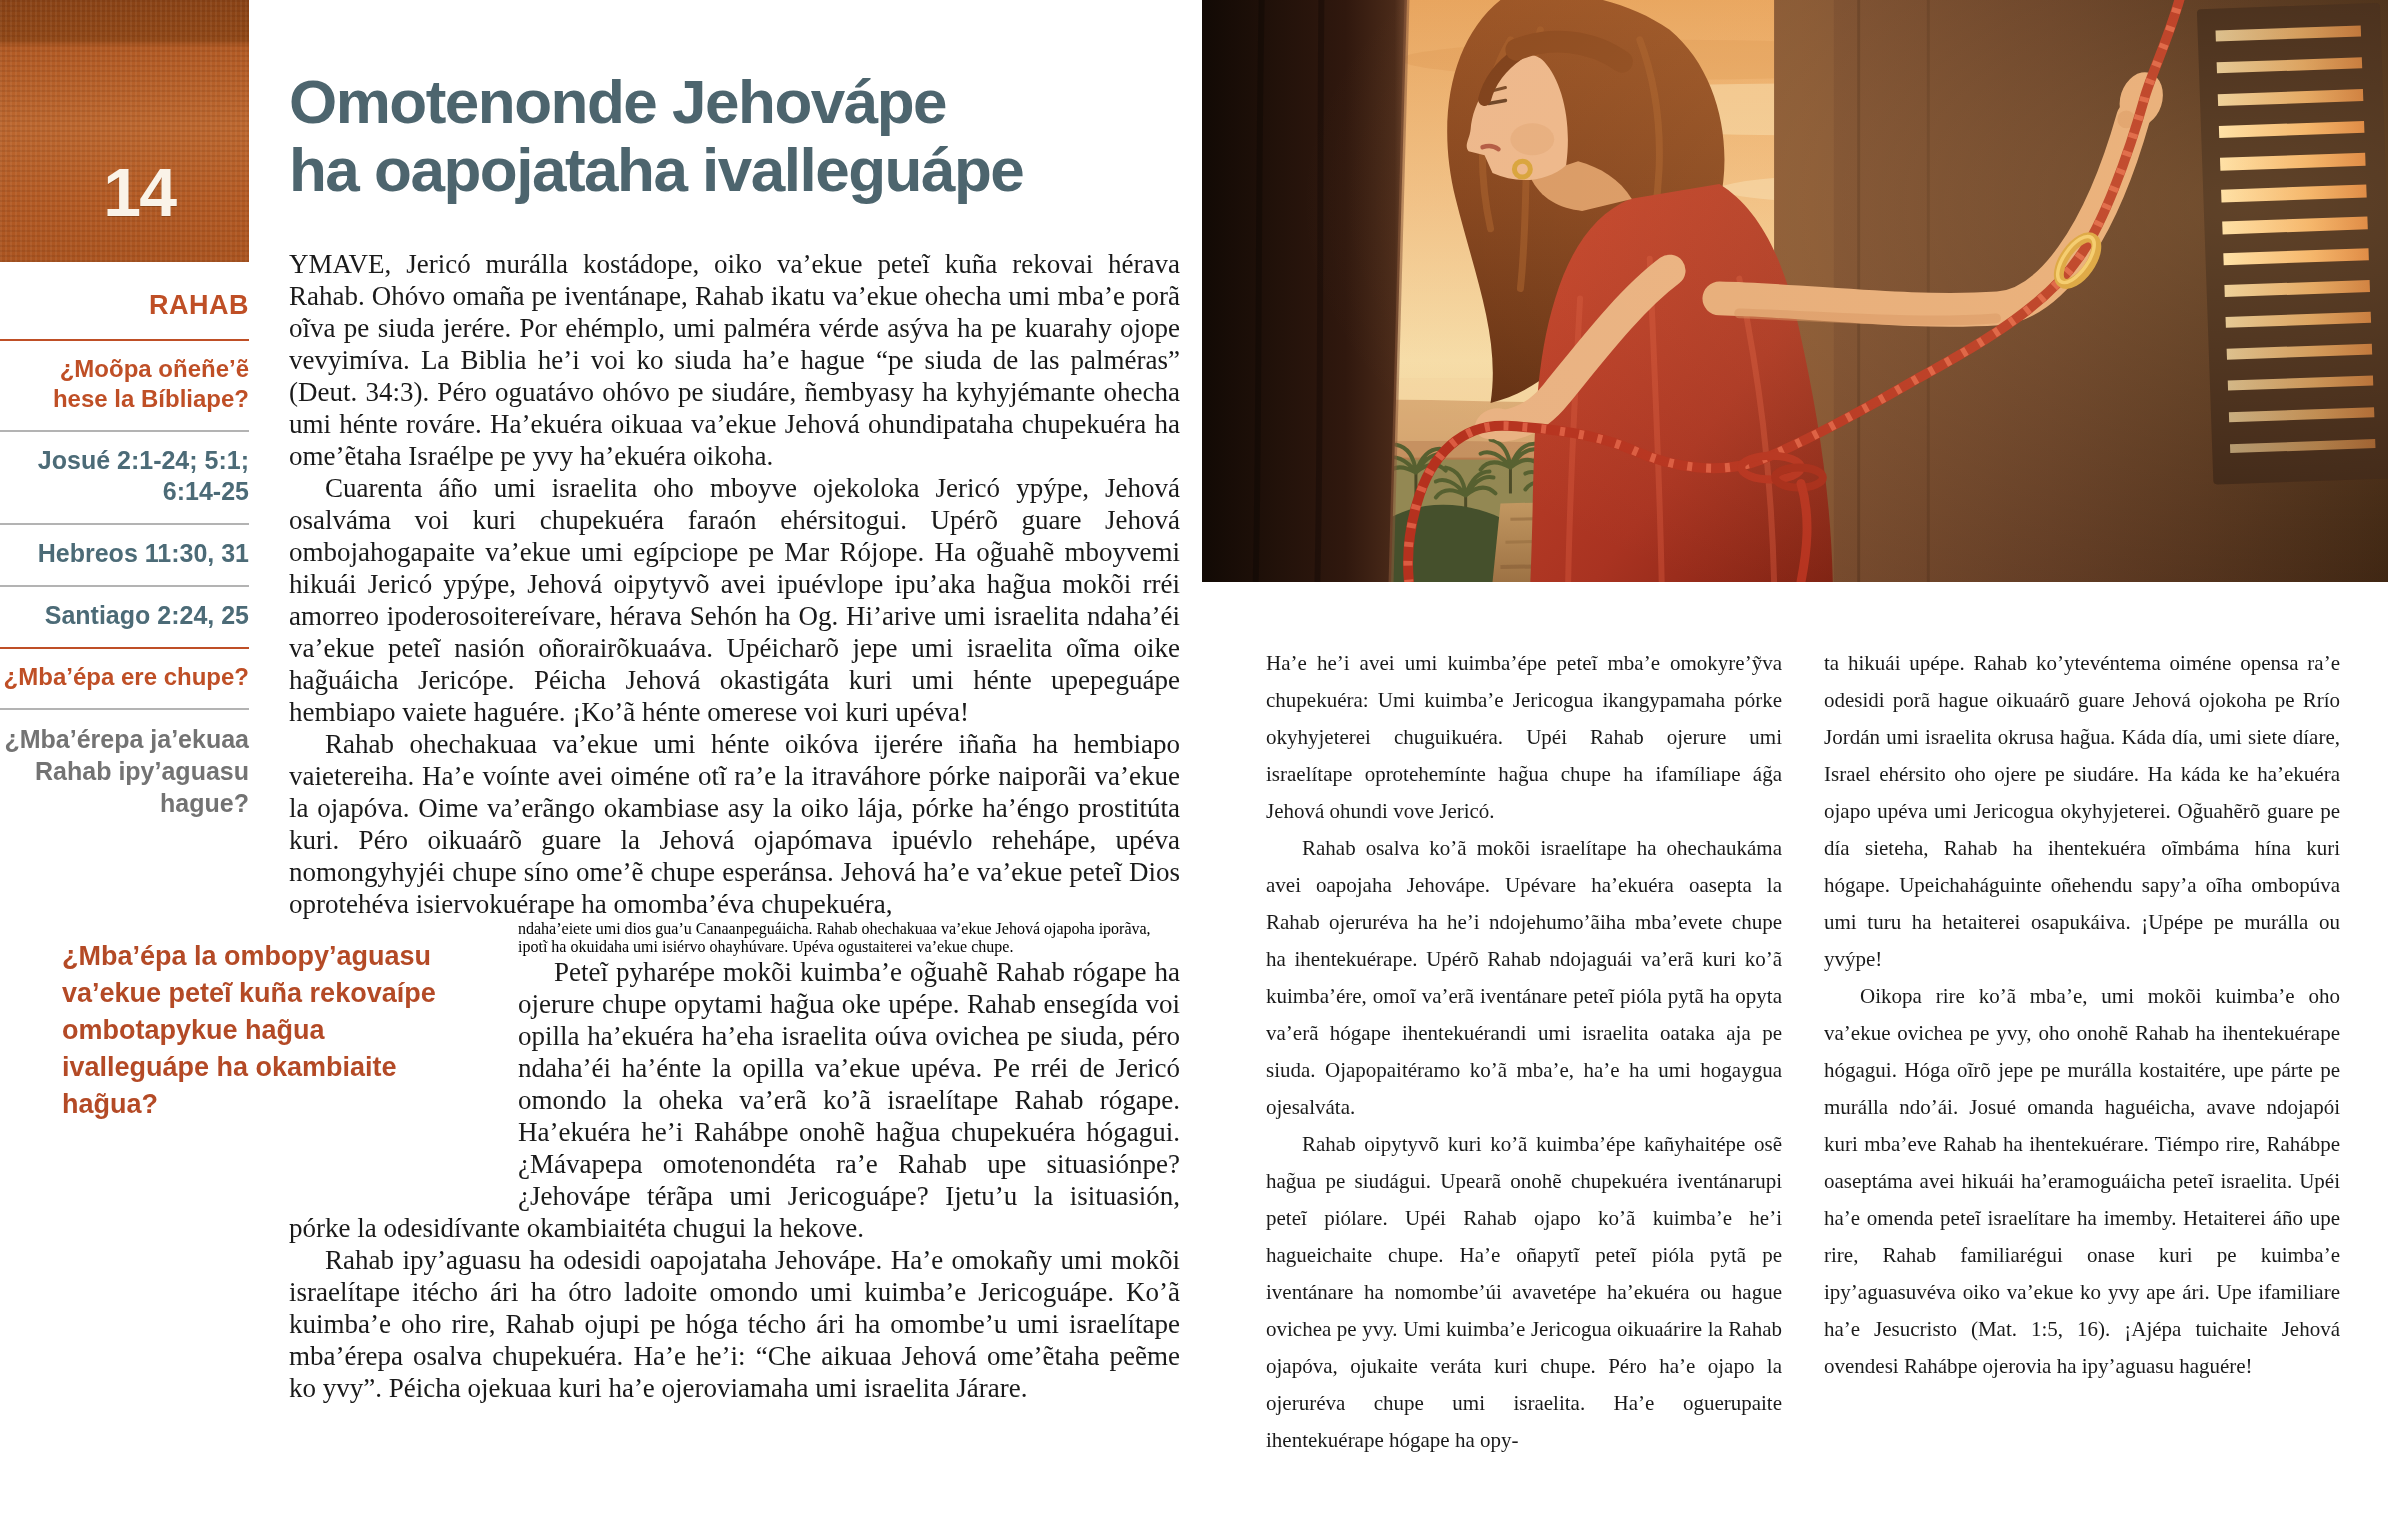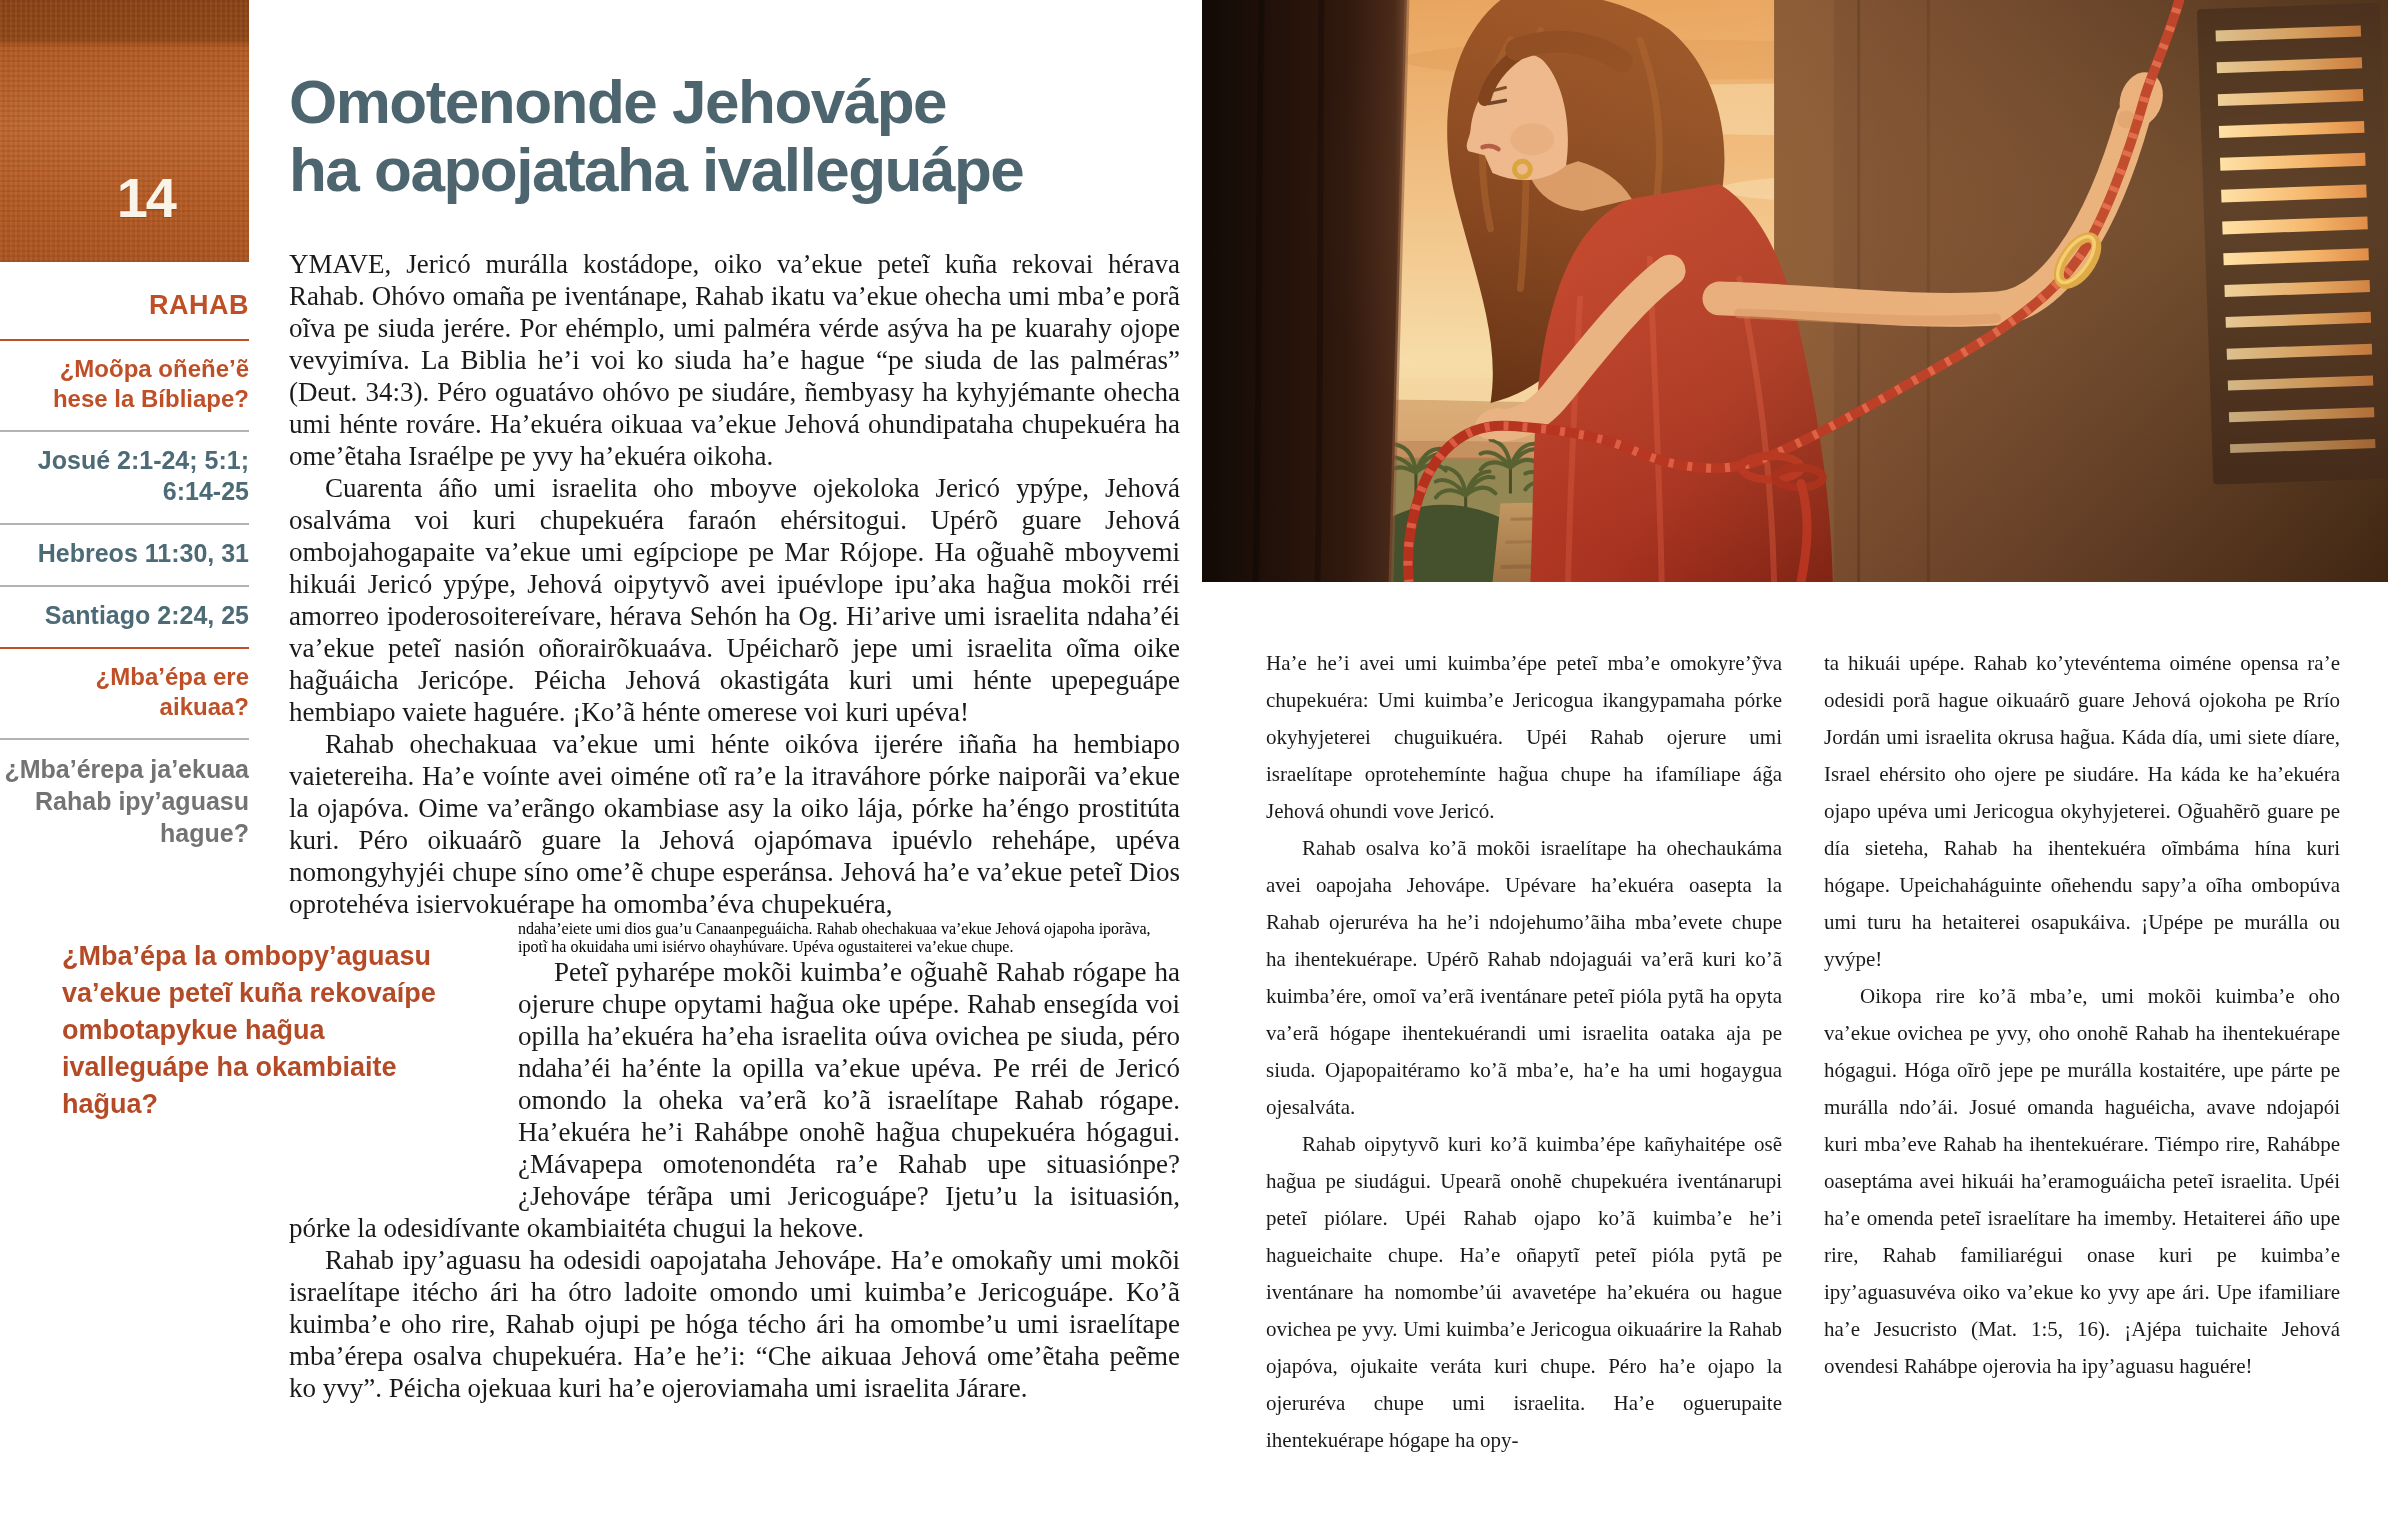--- a/index.html
+++ b/index.html
@@ -13,21 +13,21 @@
   .sidebar{position:absolute;left:0;top:0;width:249px;}
   .chapter-block{
     height:262px;width:249px;position:relative;
     background:
       repeating-linear-gradient(0deg, rgba(60,25,8,.10) 0 2px, rgba(255,255,255,0) 2px 5px),
       repeating-linear-gradient(90deg, rgba(255,240,220,.06) 0 2px, rgba(0,0,0,0) 2px 5px),
       linear-gradient(180deg,#8a4316 0%,#8f4717 15%,#b25a24 18%,#bc672f 48%,#b35a24 78%,#aa5420 100%);
   }
   .chapter-number{
     position:absolute;right:74px;bottom:36px;color:#faf3e8;
-    font-family:"Liberation Sans", sans-serif;font-weight:bold;font-size:56px;line-height:1;
+    font-family:"Liberation Sans", sans-serif;font-weight:bold;font-size:68px;line-height:1;
     letter-spacing:-2px;text-shadow:0 1px 0 rgba(90,40,10,.35);
   }
   .side-label{
     font-family:"Liberation Sans", sans-serif;font-weight:bold;font-size:27px;
     color:#bf4f26;text-align:right;margin:28px 0 18px;letter-spacing:0.5px;padding-left:40px;
   }
   .side-item{
     border-top:2px solid #b3b3b3;padding:13px 0 16px;text-align:right;
     font-family:"Liberation Sans", sans-serif;
   }
@@ -66,21 +66,21 @@
 <aside class="sidebar">
   <div class="chapter-block">
     <div class="chapter-number">14</div>
   </div>
   <div class="side-label">RAHAB</div>
 
   <div class="side-item ot side-q">¿Moõpa oñeñe’ẽ hese la Bíbliape?</div>
   <div class="side-item side-ref">Josué 2:1-24; 5:1; 6:14-25</div>
   <div class="side-item side-ref">Hebreos 11:30, 31</div>
   <div class="side-item side-ref">Santiago 2:24, 25</div>
-  <div class="side-item ot side-q">¿Mba’épa ere aikuaa?</div>
+  <div class="side-item ot side-q">¿Mba’épa ere chupe?</div>
   <div class="side-item side-sub">¿Mba’érepa ja’ekuaa Rahab ipy’aguasu hague?</div>
 </aside>
 
 <main class="article">
   <h1><span>Omotenonde Jehovápe</span><br><span>ha oapojataha ivalleguápe</span></h1>
 
   <p>YMAVE, Jericó murálla kostádope, oiko va’ekue peteĩ kuña rekovai hérava Rahab. Ohóvo omaña pe iventánape, Rahab ikatu va’ekue ohecha umi mba’e porã oĩva pe siuda jerére. Por ehémplo, umi palméra vérde asýva ha pe kuarahy ojope vevyimíva. La Biblia he’i voi ko siuda ha’e hague “pe siuda de las palméras” (Deut. 34:3). Péro oguatávo ohóvo pe siudáre, ñembyasy ha kyhyjémante ohecha umi hénte rováre. Ha’ekuéra oikuaa va’ekue Jehová ohundipataha chupekuéra ha ome’ẽtaha Israélpe pe yvy ha’ekuéra oikoha.</p>
   <p class="ind">Cuarenta áño umi israelita oho mboyve ojekoloka Jericó ypýpe, Jehová osalváma voi kuri chupekuéra faraón ehérsitogui. Upérõ guare Jehová ombojahogapaite va’ekue umi egípciope pe Mar Rójope. Ha og̃uahẽ mboyvemi hikuái Jericó ypýpe, Jehová oipytyvõ avei ipuévlope ipu’aka hag̃ua mokõi rréi amorreo ipoderosoitereívare, hérava Sehón ha Og. Hi’arive umi israelita ndaha’éi va’ekue peteĩ nasión oñorairõkuaáva. Upéicharõ jepe umi israelita oĩma oike hag̃uáicha Jericópe. Péicha Jehová okastigáta kuri umi hénte upepeguápe hembiapo vaiete haguére. ¡Ko’ã hénte omerese voi kuri upéva!</p>
   <p class="ind"><span>Rahab ohechakuaa va’ekue umi hénte oikóva ijerére iñaña ha hembiapo vaietereiha. Ha’e voínte avei oiméne otĩ ra’e la itraváhore pórke naiporãi va’ekue la ojapóva. Oime va’erãngo okambiase asy la oiko lája, pórke ha’éngo prostitúta kuri. Péro oikuaárõ guare la Jehová ojapómava ipuévlo rehehápe, upéva nomongyhyjéi chupe síno ome’ẽ chupe esperánsa. Jehová ha’e va’ekue peteĩ Dios oprotehéva isiervokuérape ha omomba’éva chupekuéra,</span>
     </p><aside class="pullquote"><span>¿Mba’épa la ombopy’aguasu va’ekue peteĩ kuña rekovaípe ombotapykue hag̃ua ivalleguápe ha okambiaite hag̃ua?</span></aside>

